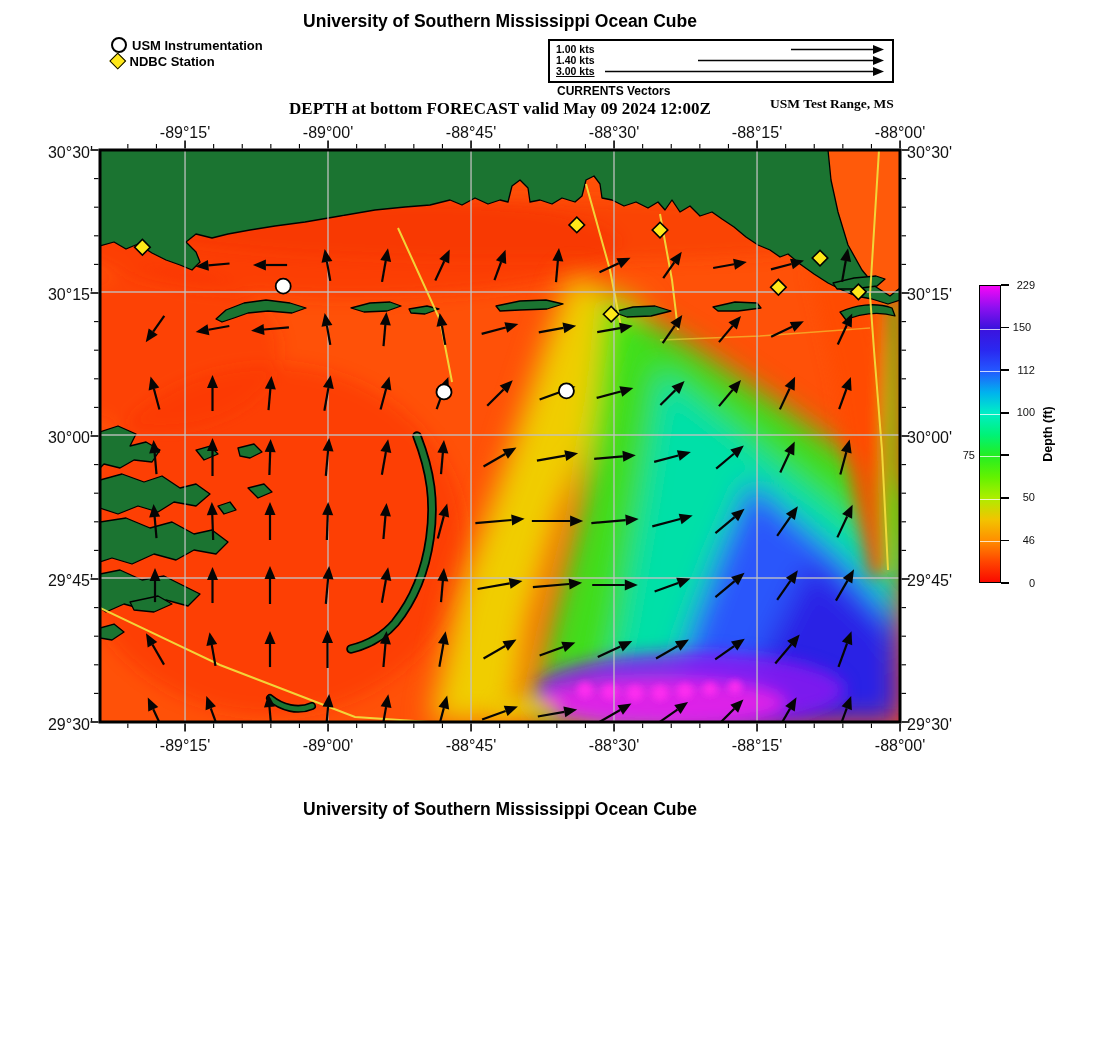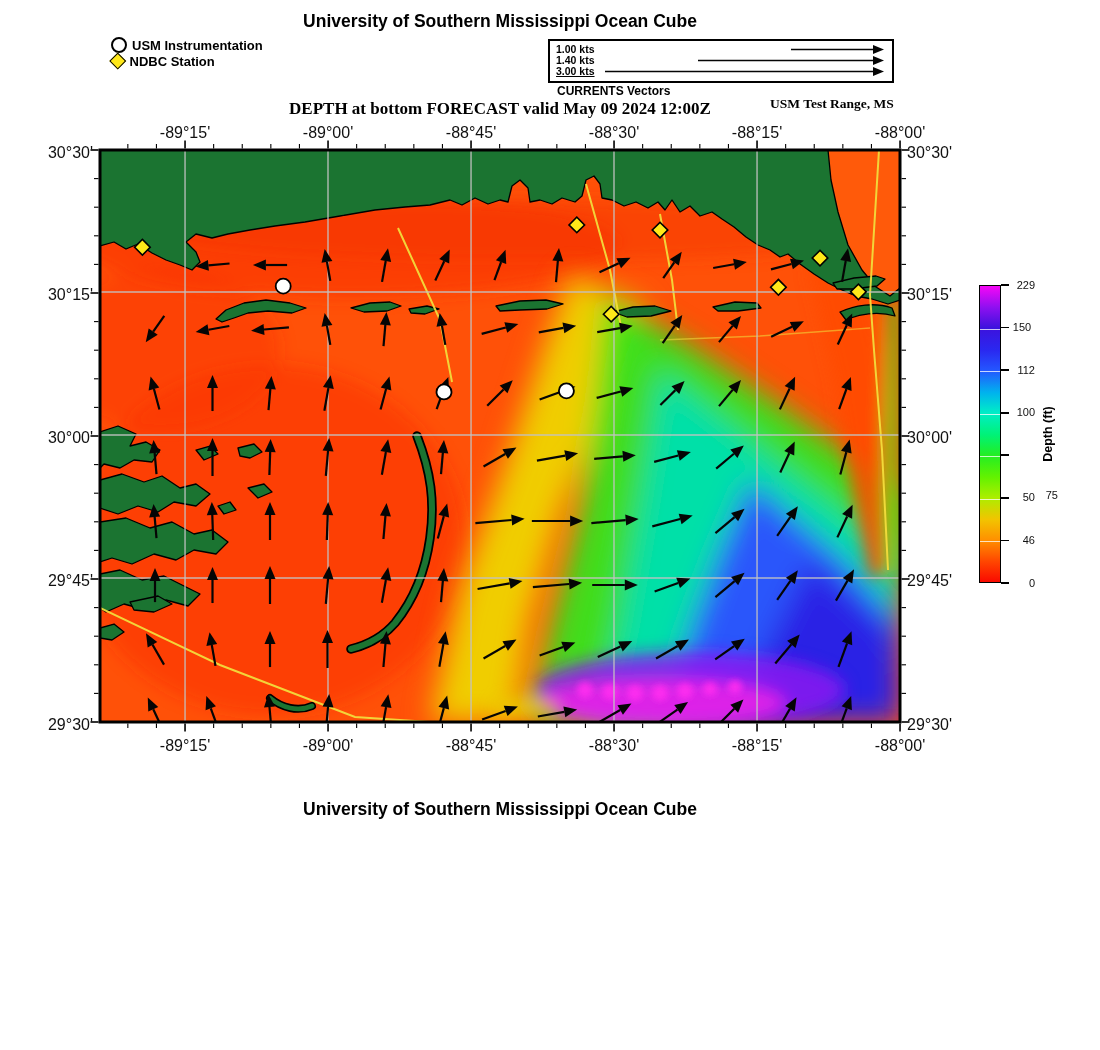--- a/index.html
+++ b/index.html
@@ -528,21 +528,21 @@
     <div class="cbar-sep" style="top:42.6px;"></div>
   </div>
 <div id="cbar-ticks">
     <div class="cbar-tick" style="top:582.2px;"></div>
     <div class="cbar-ticklabel" style="left:1009px;top:576.5px;width:26px;">0</div>
     <div class="cbar-tick" style="top:539.6285714285715px;"></div>
     <div class="cbar-ticklabel" style="left:1009px;top:533.9285714285714px;width:26px;">46</div>
     <div class="cbar-tick" style="top:497.0571428571429px;"></div>
     <div class="cbar-ticklabel" style="left:1009px;top:491.3571428571429px;width:26px;">50</div>
     <div class="cbar-tick" style="top:454.48571428571427px;"></div>
-    <div class="cbar-ticklabel" style="left:1032px;top:448.7857142857143px;width:26px;margin-top:40px;">75</div>
+    <div class="cbar-ticklabel" style="left:949px;top:448.7857142857143px;width:26px;">75</div>
     <div class="cbar-tick" style="top:411.9142857142857px;"></div>
     <div class="cbar-ticklabel" style="left:1009px;top:406.2142857142857px;width:26px;">100</div>
     <div class="cbar-tick" style="top:369.3428571428571px;"></div>
     <div class="cbar-ticklabel" style="left:1009px;top:363.6428571428571px;width:26px;">112</div>
     <div class="cbar-tick" style="top:326.77142857142854px;"></div>
     <div class="cbar-ticklabel" style="left:1009px;top:321.07142857142856px;width:26px;text-align:center;">150</div>
     <div class="cbar-tick" style="top:284.2px;"></div>
     <div class="cbar-ticklabel" style="left:1009px;top:278.5px;width:26px;">229</div>
   </div>
 <div class="abs cbar-label">Depth (ft)</div>

